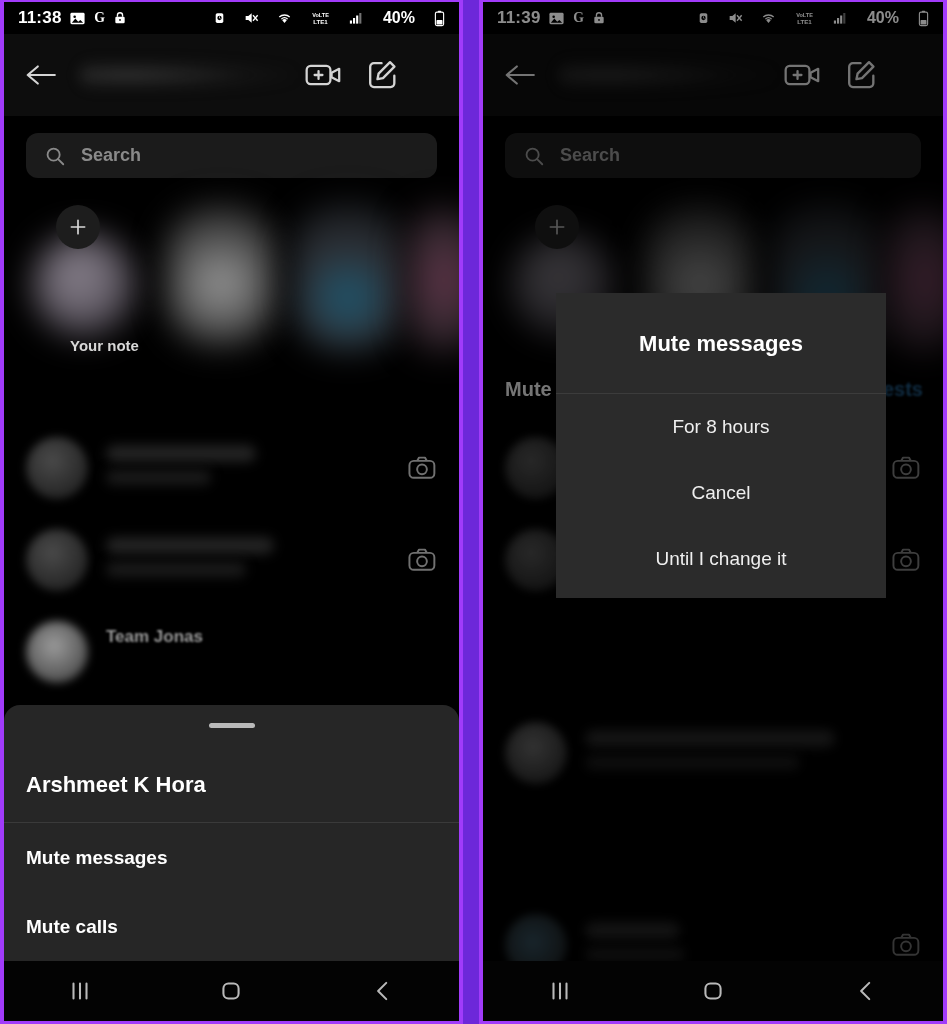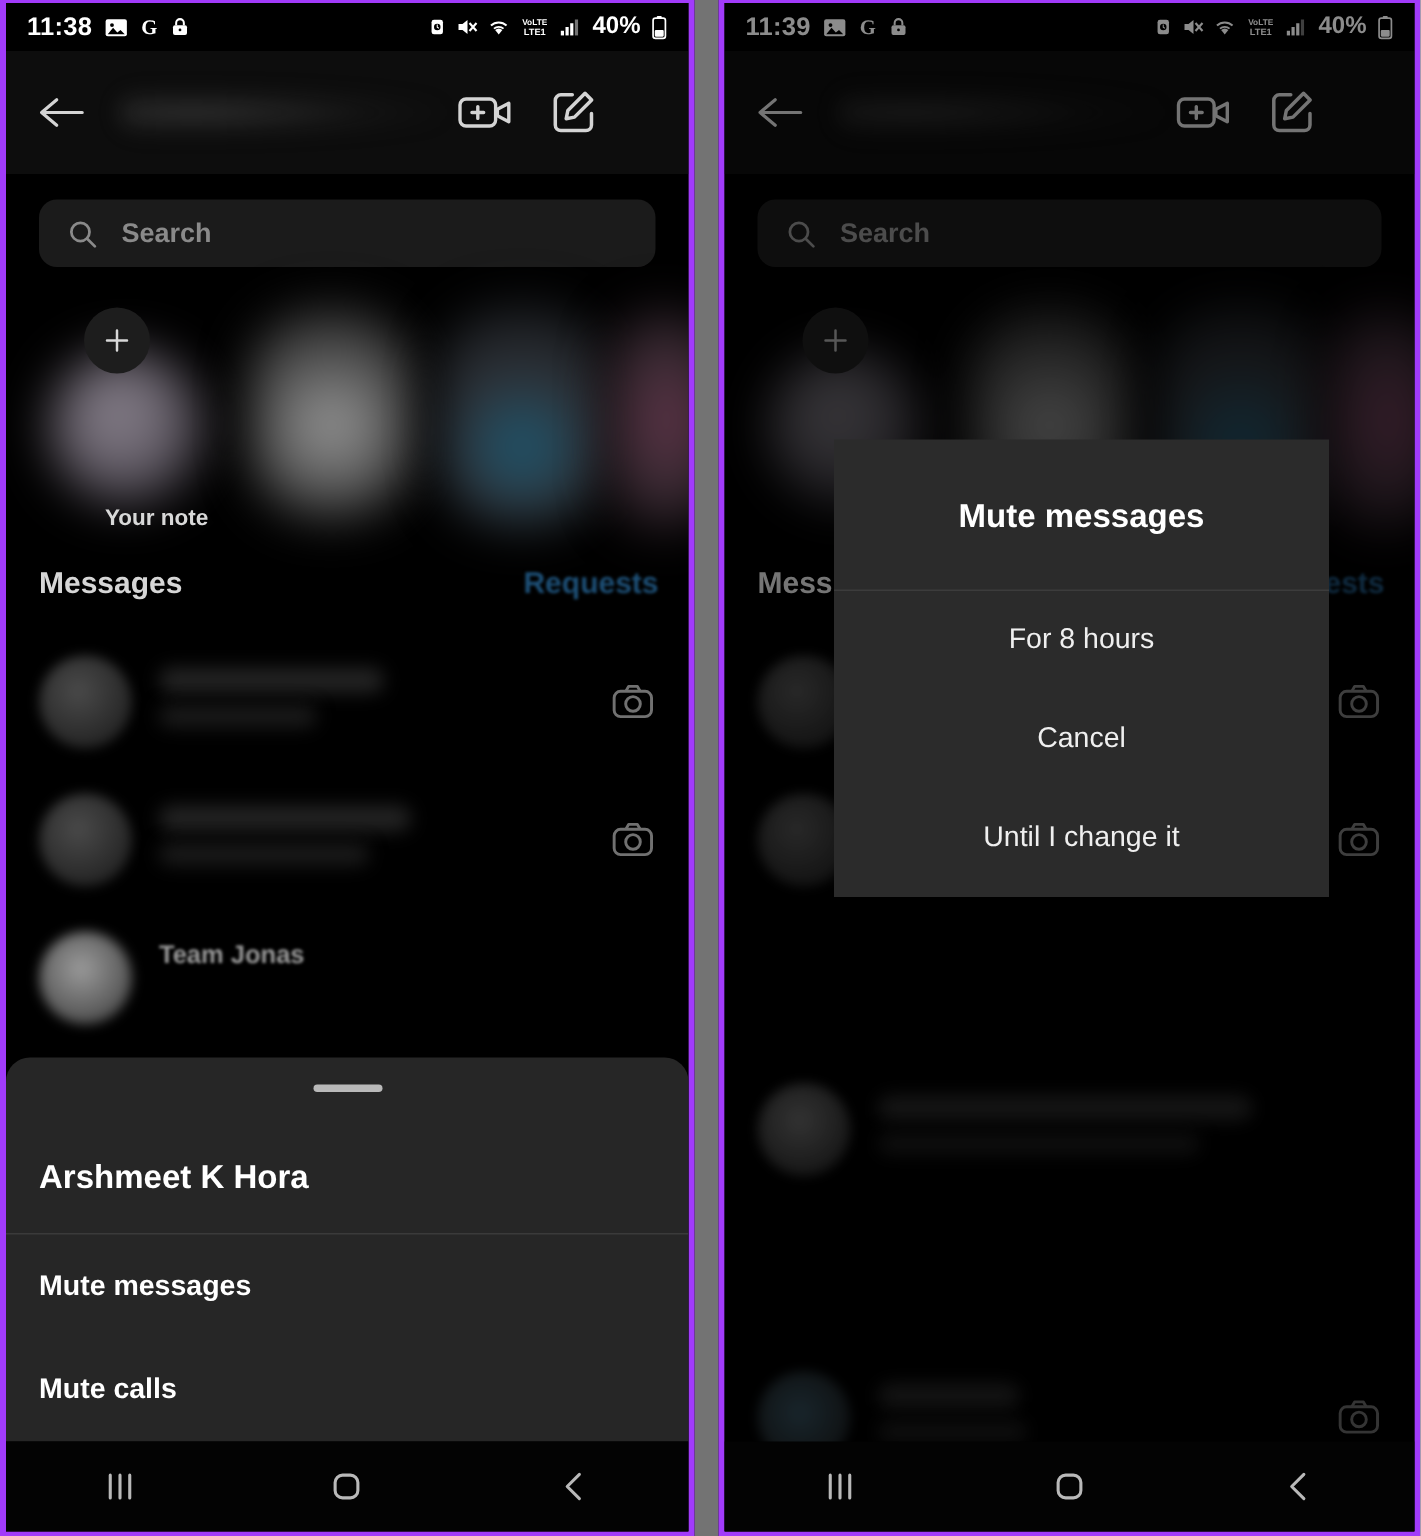--- a/index.html
+++ b/index.html
@@ -5,21 +5,21 @@
   html, body {
     margin: 0;
     padding: 0;
     background: #ffffff;
     font-family: "Liberation Sans", sans-serif;
   }
   #root {
     position: relative;
     width: 947px;
     height: 1024px;
-    background: #737373;
+    background: #6d28d9;
     overflow: hidden;
   }
 
   
   .phone {
     position: absolute;
     top: 0;
     width: 463px;
     height: 1024px;
     background: #000000;
@@ -53,21 +53,21 @@
     color: #ffffff;
   }
   .sb-clock {
     font-size: 17px;
     font-weight: bold;
     letter-spacing: .2px;
     margin-right: 7px;
   }
   .sb-left-icons { display: flex; align-items: center; gap: 6px; }
   .sb-spacer { flex: 1; }
-  .sb-right-icons { display: flex; align-items: center; gap: 5px; }
+  .sb-right-icons { display: flex; align-items: center; gap: 17px; }
   .sb-batt-pct {
     font-size: 16px;
     font-weight: bold;
     margin-left: 3px;
     margin-right: 2px;
   }
   .sbicon { display:block; }
 
   
   .appheader {
@@ -386,24 +386,20 @@
           <div class="note-blob" style="left:14px;top:10px;width:110px;height:140px;border-radius:48px;background:radial-gradient(circle at 50% 56%,#9e9e9e,#565656 46%,#121212 100%);"></div>
         </div>
         <div class="note-item" style="left:278px;width:130px;">
           <div class="note-blob" style="left:10px;top:8px;width:112px;height:148px;border-radius:48px;background:radial-gradient(circle at 50% 64%,#1d5a74,#2e3238 44%,#101113 100%);"></div>
         </div>
         <div class="note-item" style="left:402px;width:70px;">
           <div class="note-blob" style="left:0px;top:10px;width:72px;height:150px;border-radius:40px;background:radial-gradient(circle at 62% 50%,#5d3347,#3a2a33 52%,#120f12 100%);"></div>
         </div>
       </div>
 
-      <div class="msg-head">
-        <div class="msg-title">Messages</div>
-        <div class="req-title">Requests</div>
-      </div>
 
       <div class="conv-list">
         <div class="conv-row" style="top:0px;">
           <div class="conv-av"></div>
           <div class="conv-txtwrap">
             <div class="conv-name" style="width:150px;"></div>
             <div class="conv-prev" style="width:105px;"></div>
           </div>
           <svg width="30" height="26" viewBox="0 0 26 24" style="cursor:pointer">
               <rect x="1.4" y="5.4" width="23" height="15.6" rx="4" fill="none" stroke="#717171" stroke-width="1.8"></rect>
@@ -556,21 +552,21 @@
         </div>
         <div class="note-item" style="left:278px;width:130px;">
           <div class="note-blob" style="left:10px;top:8px;width:112px;height:148px;border-radius:48px;background:radial-gradient(circle at 50% 62%,#1b4f66,#2b2e33 44%,#0f1012 100%);"></div>
         </div>
         <div class="note-item" style="left:402px;width:72px;">
           <div class="note-blob" style="left:0px;top:10px;width:74px;height:150px;border-radius:40px;background:radial-gradient(circle at 62% 50%,#63364d,#3c2b36 52%,#120f12 100%);"></div>
         </div>
       </div>
 
       <div class="msg-head">
-        <div class="msg-title">Mess</div>
+        <div class="msg-title">Mute</div>
         <div class="req-title">uests</div>
       </div>
 
       <div class="conv-list">
         <div class="conv-row" style="top:0px;">
           <div class="conv-av"></div>
           <div class="conv-txtwrap">
             <div class="conv-name" style="width:150px;"></div>
             <div class="conv-prev" style="width:105px;"></div>
           </div>

